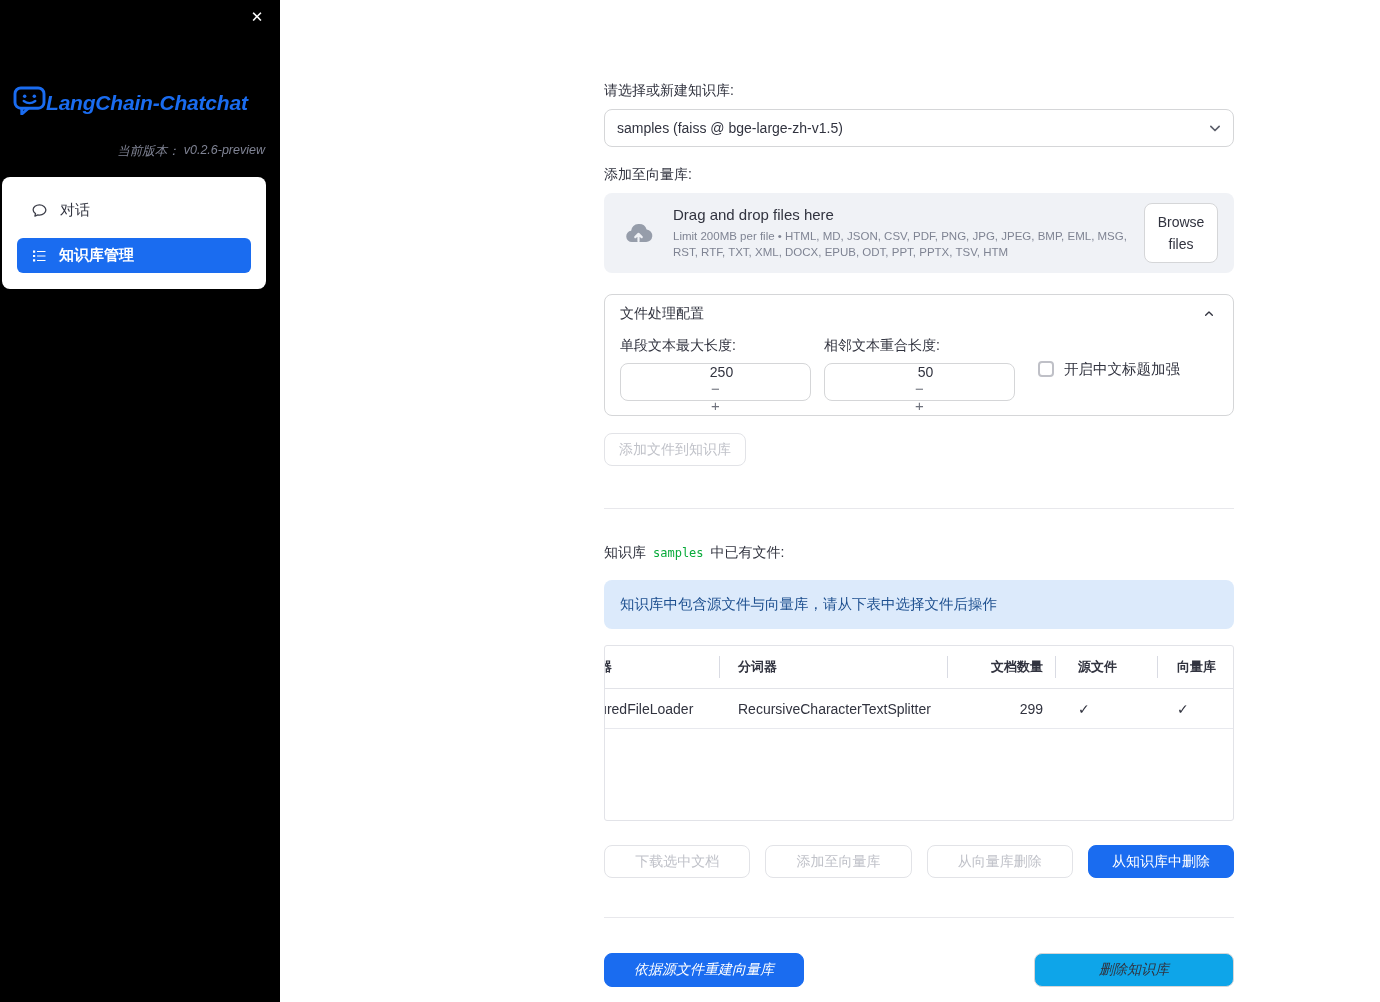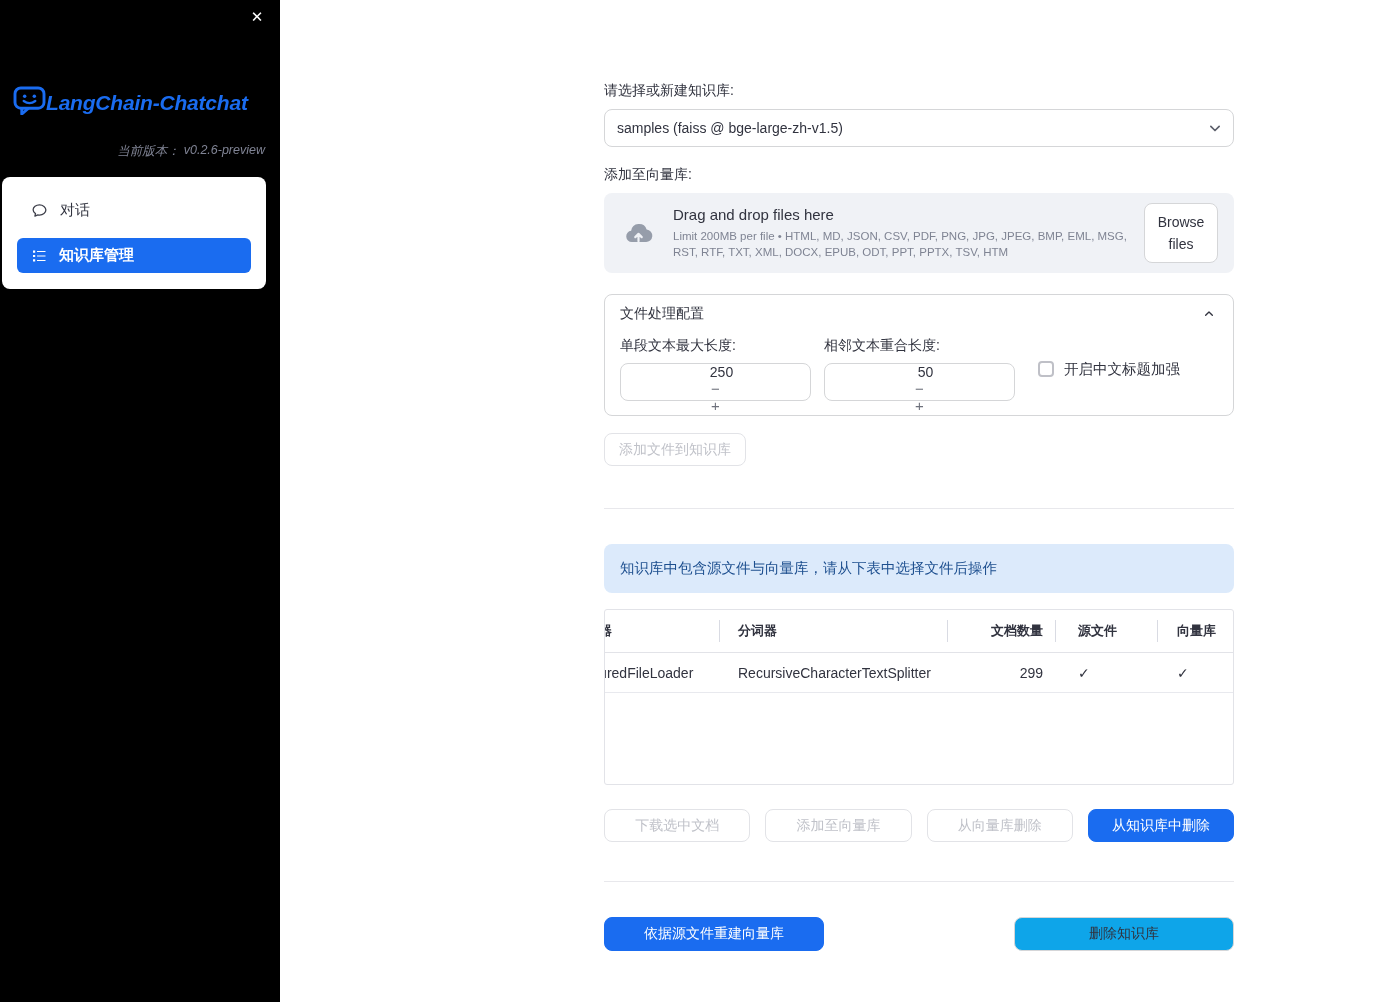--- a/index.html
+++ b/index.html
@@ -93,21 +93,21 @@
   .c3{width:108px;justify-content:flex-end;text-align:right;padding-right:13px;}
   .c4{width:102px;padding-left:22px;}
   .c5{width:77px;padding-left:19px;}
   .th.c3{display:flex;}
   .tbody-empty{height:92px;}
 
   .action-row{display:flex;gap:15px;margin-top:24px;}
   .action-row .btn{width:calc((100% - 45px) / 4);padding:8px;}
 
   .footer-row{display:flex;justify-content:space-between;}
-  .footer-row .btn{width:220px;padding:16px;}
+  .footer-row .btn{width:200px;padding:16px;font-style:italic;}
 </style>
 </head>
 <body>
 
 <div class="app">
 
   <aside class="sidebar">
     <div class="sidebar-close">
       <span>✕</span>
     </div>
@@ -209,20 +209,25 @@
             <span class="checkbox"></span>
             <span class="checkbox-label">开启中文标题加强</span>
           </div>
         </div>
       </div>
 
       <div class="btn btn-disabled">添加文件到知识库</div>
 
       <hr class="divider">
 
+      <div class="files-heading">
+        <span>知识库</span>
+        <span class="kb-code">samples</span>
+        <span>中已有文件:</span>
+      </div>
 
       <div class="infobox">知识库中包含源文件与向量库，请从下表中选择文件后操作</div>
 
       <div class="table">
         <div class="table-inner">
           <div class="thead">
             <div class="th c1">文档加载器</div>
             <div class="th c2">分词器</div>
             <div class="th c3">文档数量</div>
             <div class="th c4">源文件</div>

